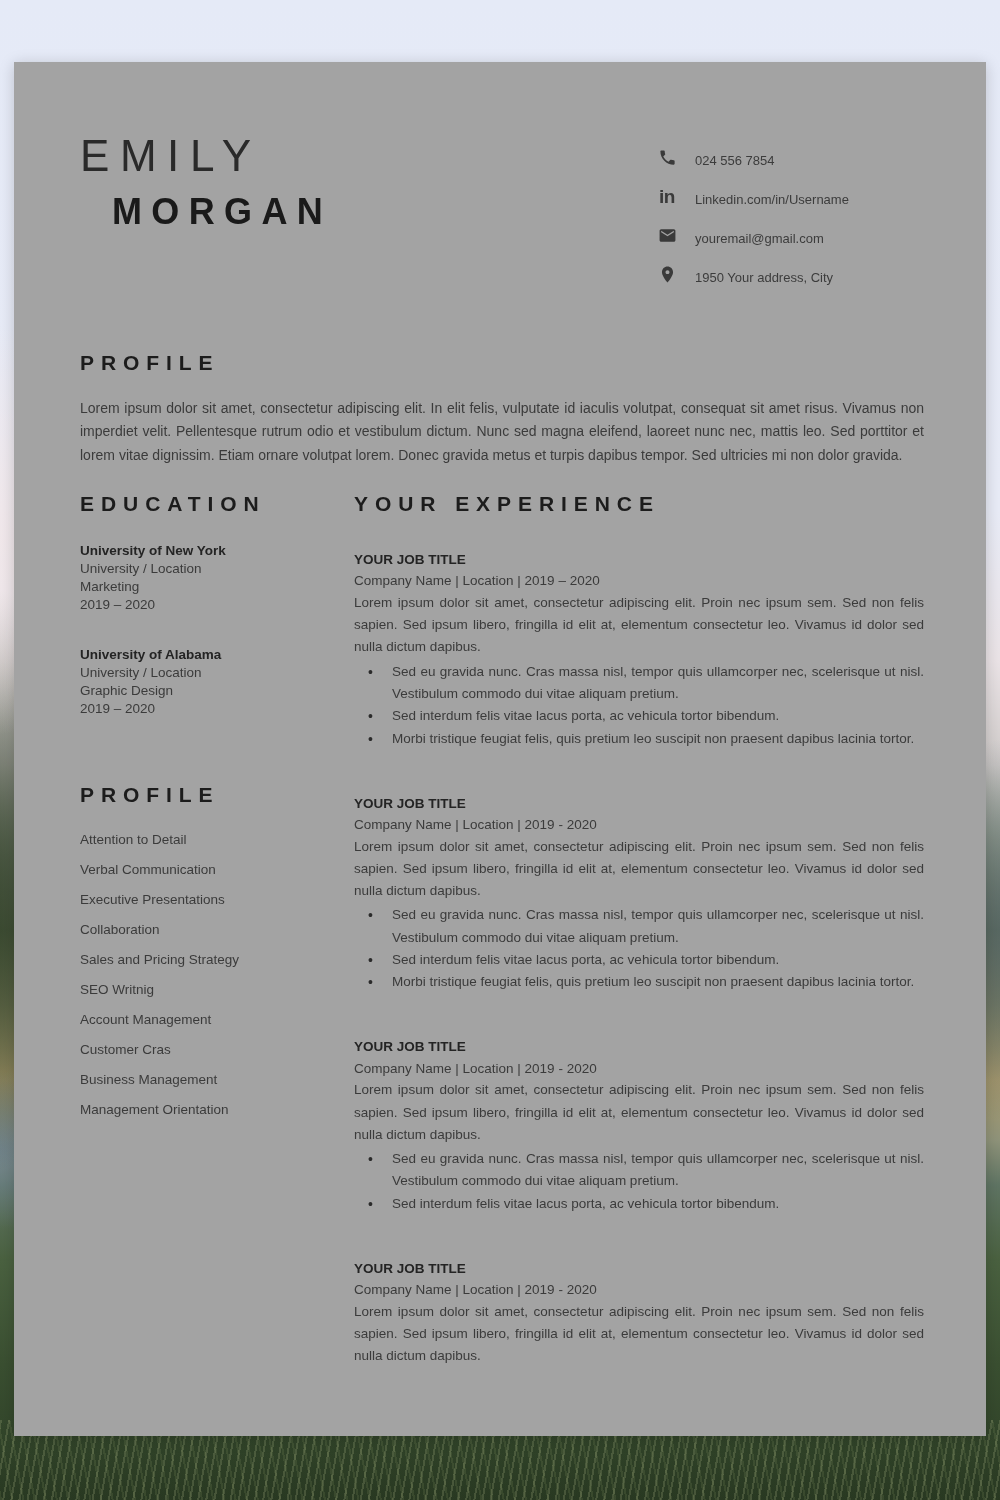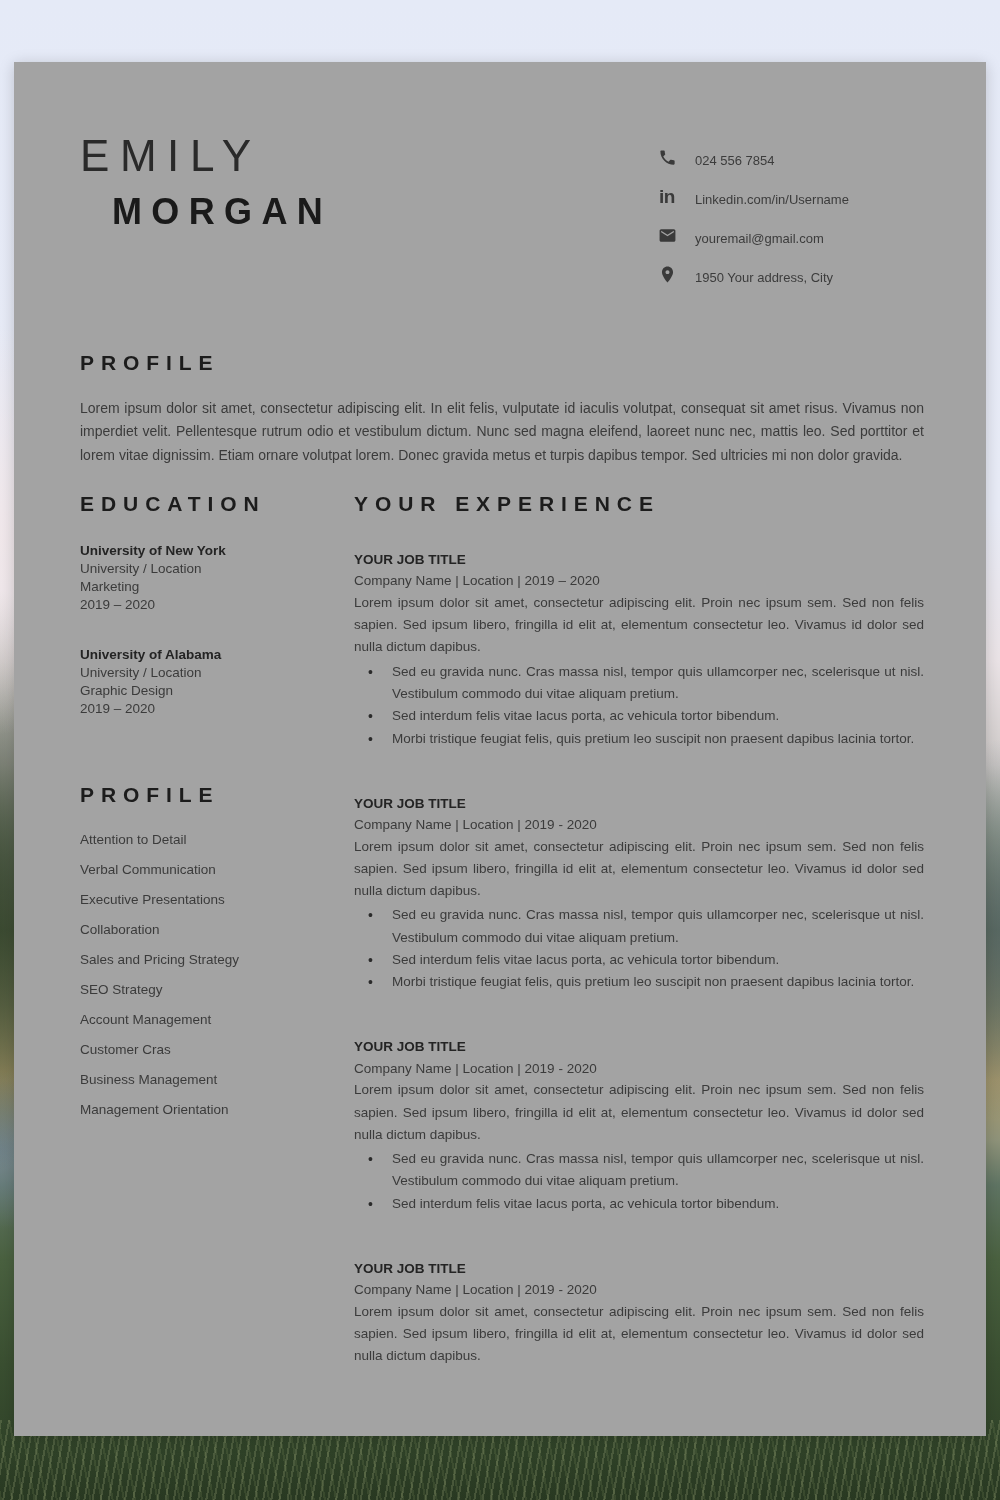--- a/index.html
+++ b/index.html
@@ -174,21 +174,21 @@
       </section>
 
       <section class="skills-section">
         <h2 class="sec-heading">PROFILE</h2>
         <ul class="skills-list">
           <li>Attention to Detail</li>
           <li>Verbal Communication</li>
           <li>Executive Presentations</li>
           <li>Collaboration</li>
           <li>Sales and Pricing Strategy</li>
-          <li>SEO Strategy</li>
+          <li>SEO Writnig</li>
           <li>Account Management</li>
           <li>Customer Cras</li>
           <li>Business Management</li>
           <li>Management Orientation</li>
         </ul>
       </section>
     </div>
 
     <div class="right-col">
       <section>

